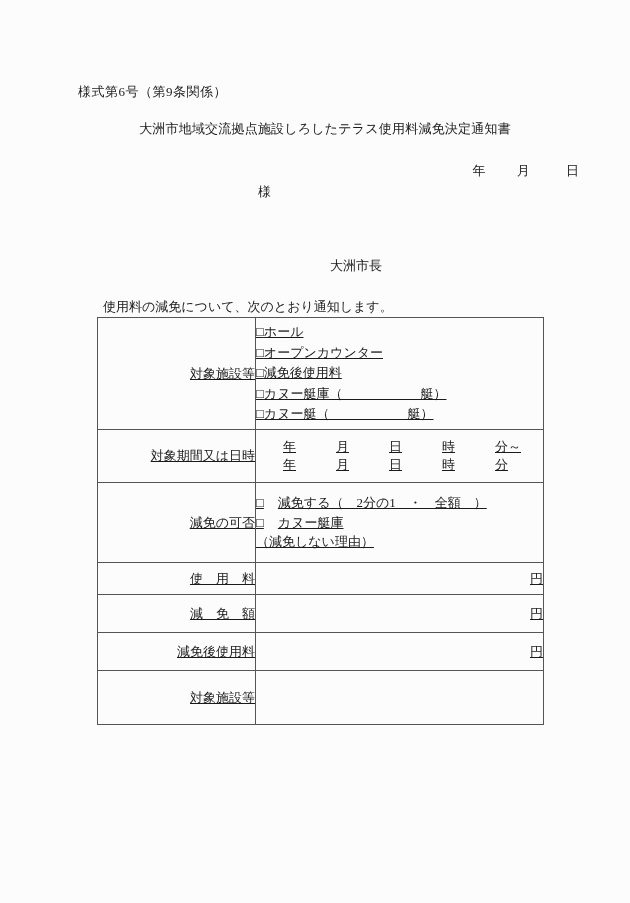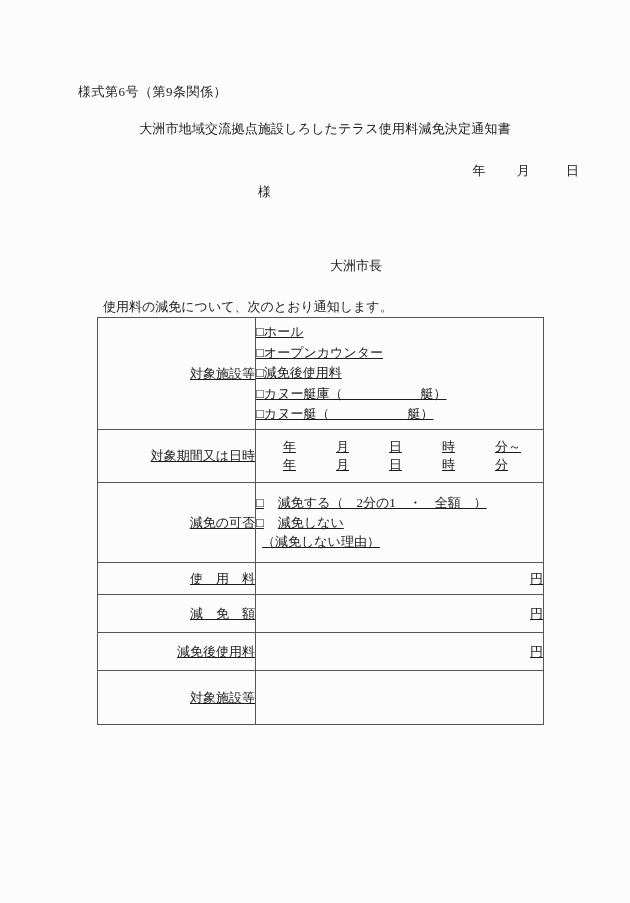--- a/index.html
+++ b/index.html
@@ -87,21 +87,21 @@
     line-height: 18px;
   }
   .period-line span { flex: none; width: 53px; }
   .period-line span:last-child { width: auto; }
   .decision-cell {
     vertical-align: top;
     padding: 4px 0 0 4px;
     line-height: 19.5px;
   }
   .decision-cell .opt .box { margin-right: 14px; }
-  .decision-note { margin-left: 6px; }
+  .decision-note { }
   .amount-cell {
     text-align: right;
     padding-right: 60px;
   }
   .row-facility  { height: 112px; }
   .row-period    { height: 53px; }
   .row-decision  { height: 80px; }
   .row-fee       { height: 32px; }
   .row-reduction { height: 38px; }
   .row-feeafter  { height: 38px; }
@@ -163,21 +163,21 @@
               <span>時</span>
               <span>分</span>
           </div>
         </td>
       </tr>
 
       <tr class="row-decision">
         <td class="label-cell">減免の可否</td>
         <td class="decision-cell">
           <div class="opt"><span class="box">□</span><span>減免する（　2分の1　・　全額　）</span></div>
-          <div class="opt"><span class="box">□</span><span>減免しない</span></div>
+          <div class="opt"><span class="box">□</span><span>カヌー艇庫</span></div>
           <div class="decision-note">（減免しない理由）</div>
         </td>
       </tr>
 
       <tr class="row-fee">
         <td class="label-cell">使　用　料</td>
         <td class="amount-cell"><span>円</span></td>
       </tr>
 
       <tr class="row-reduction">

